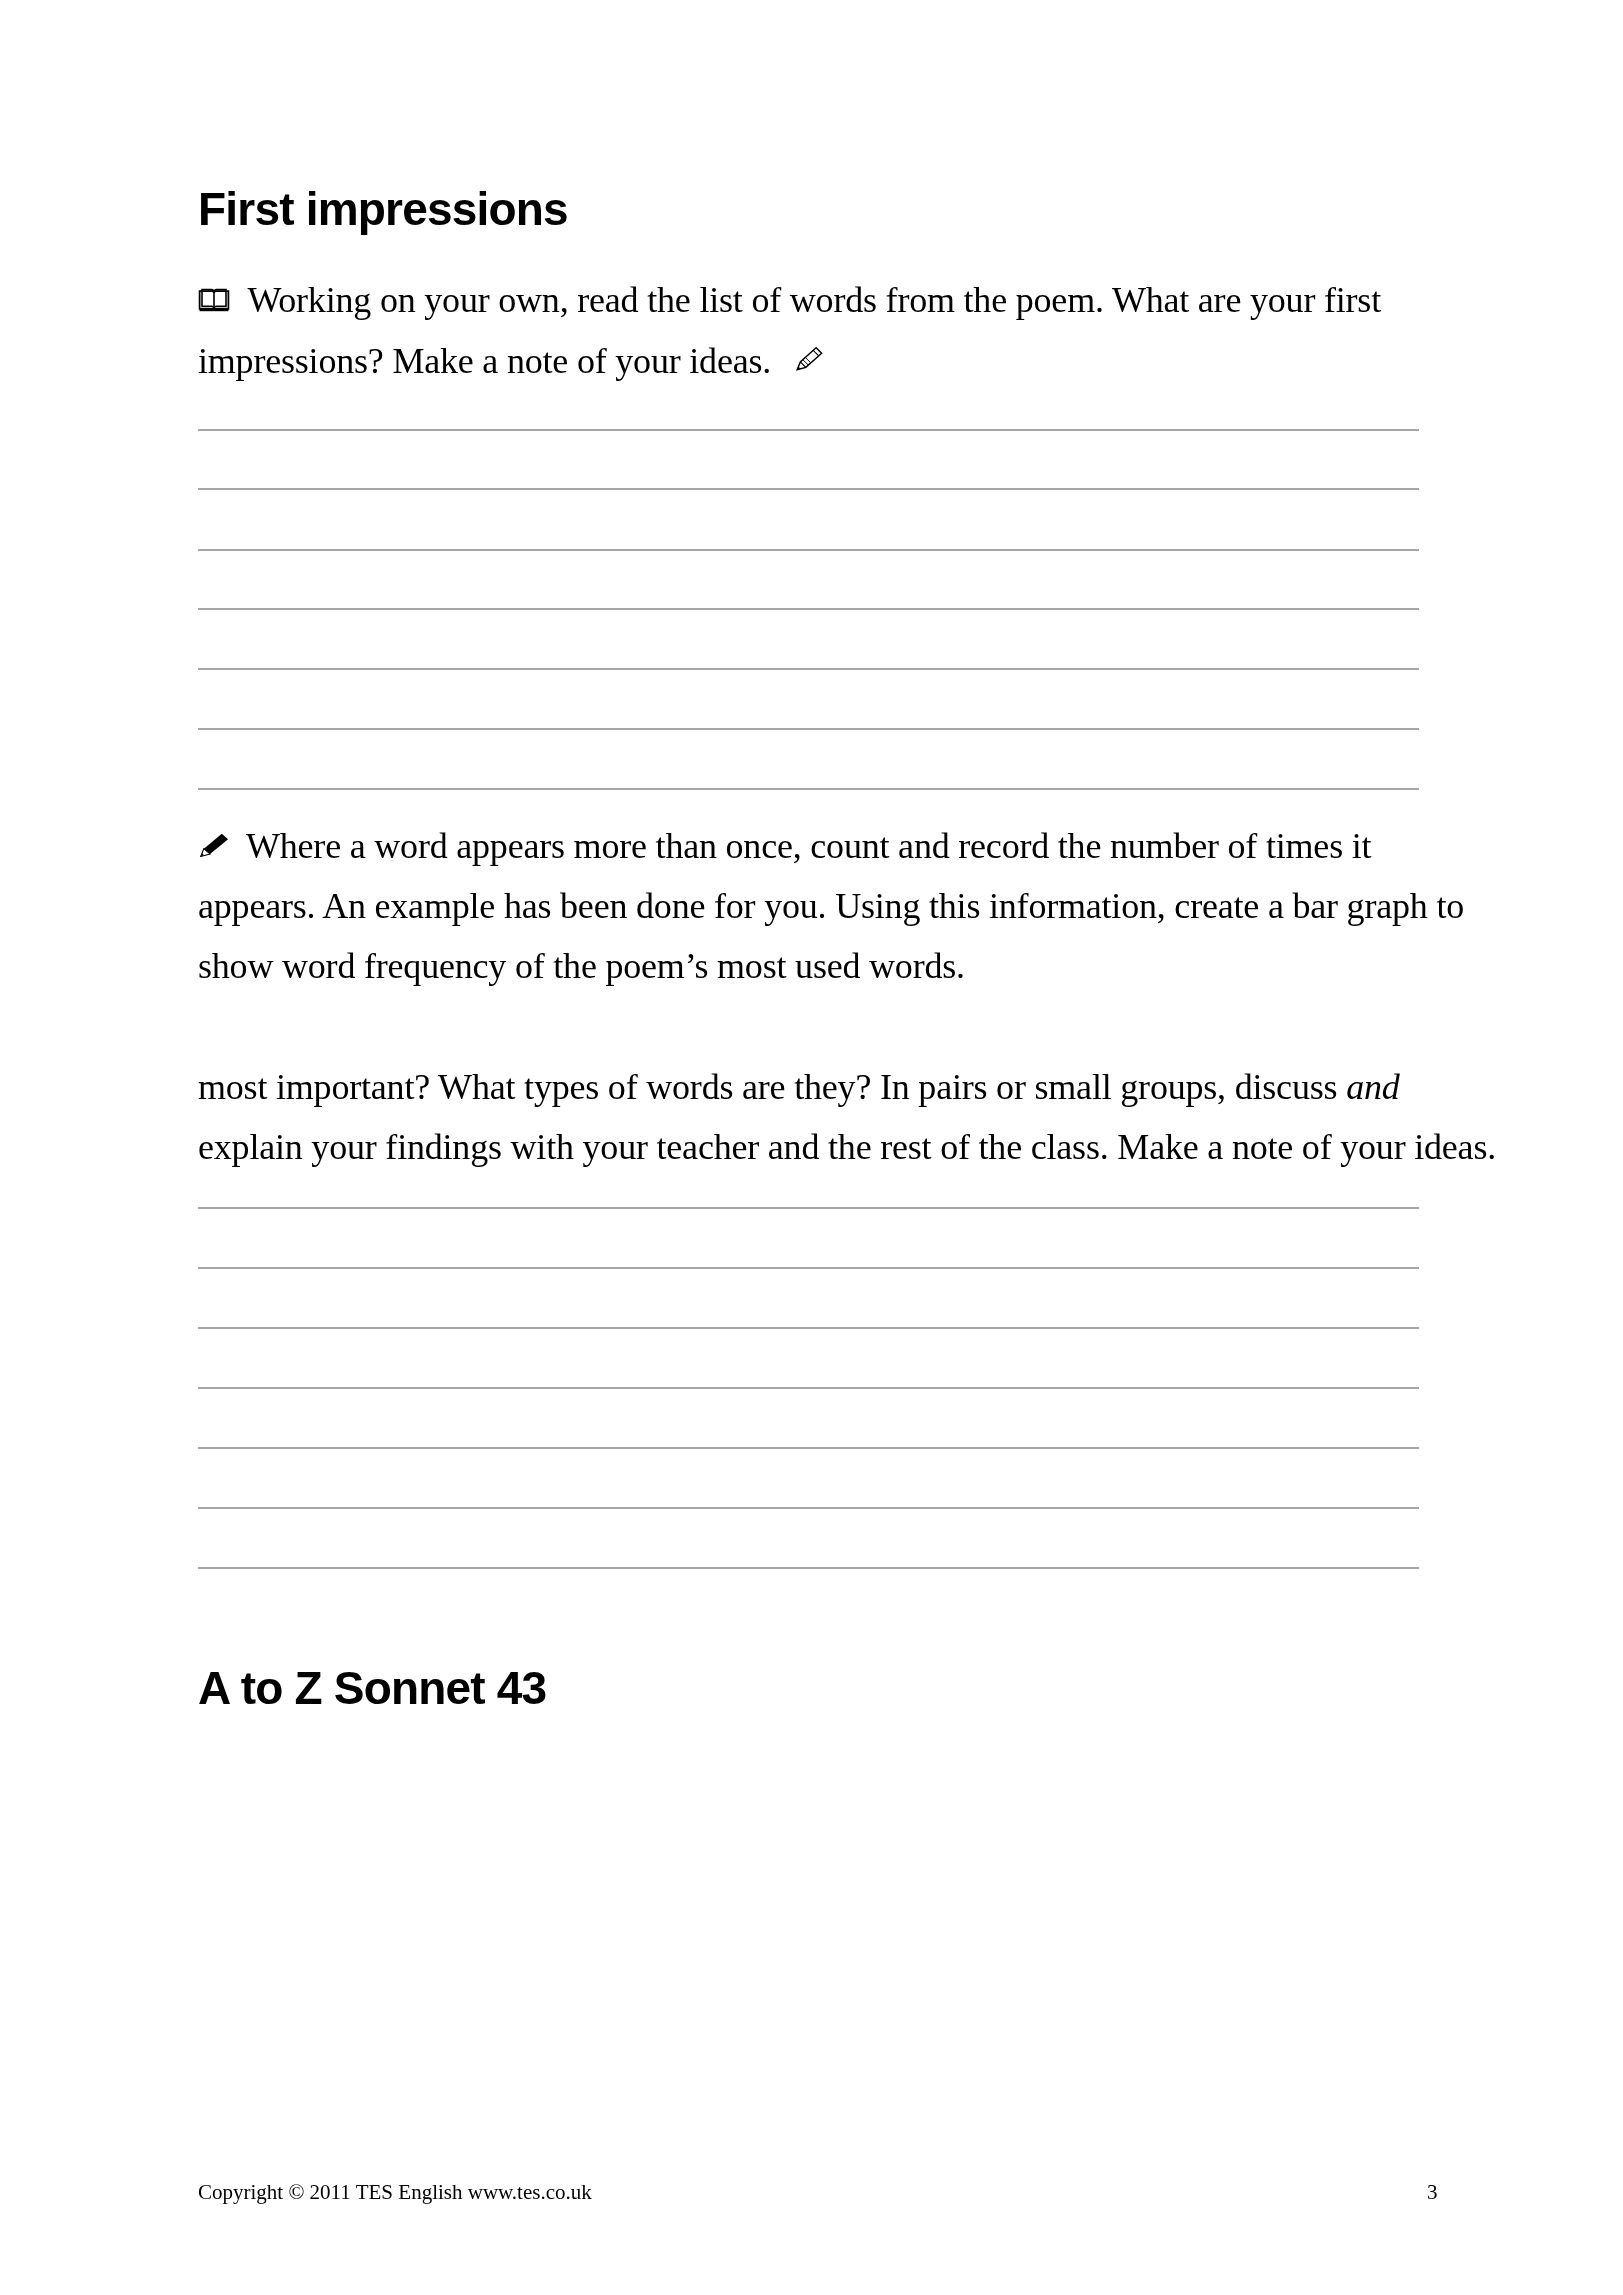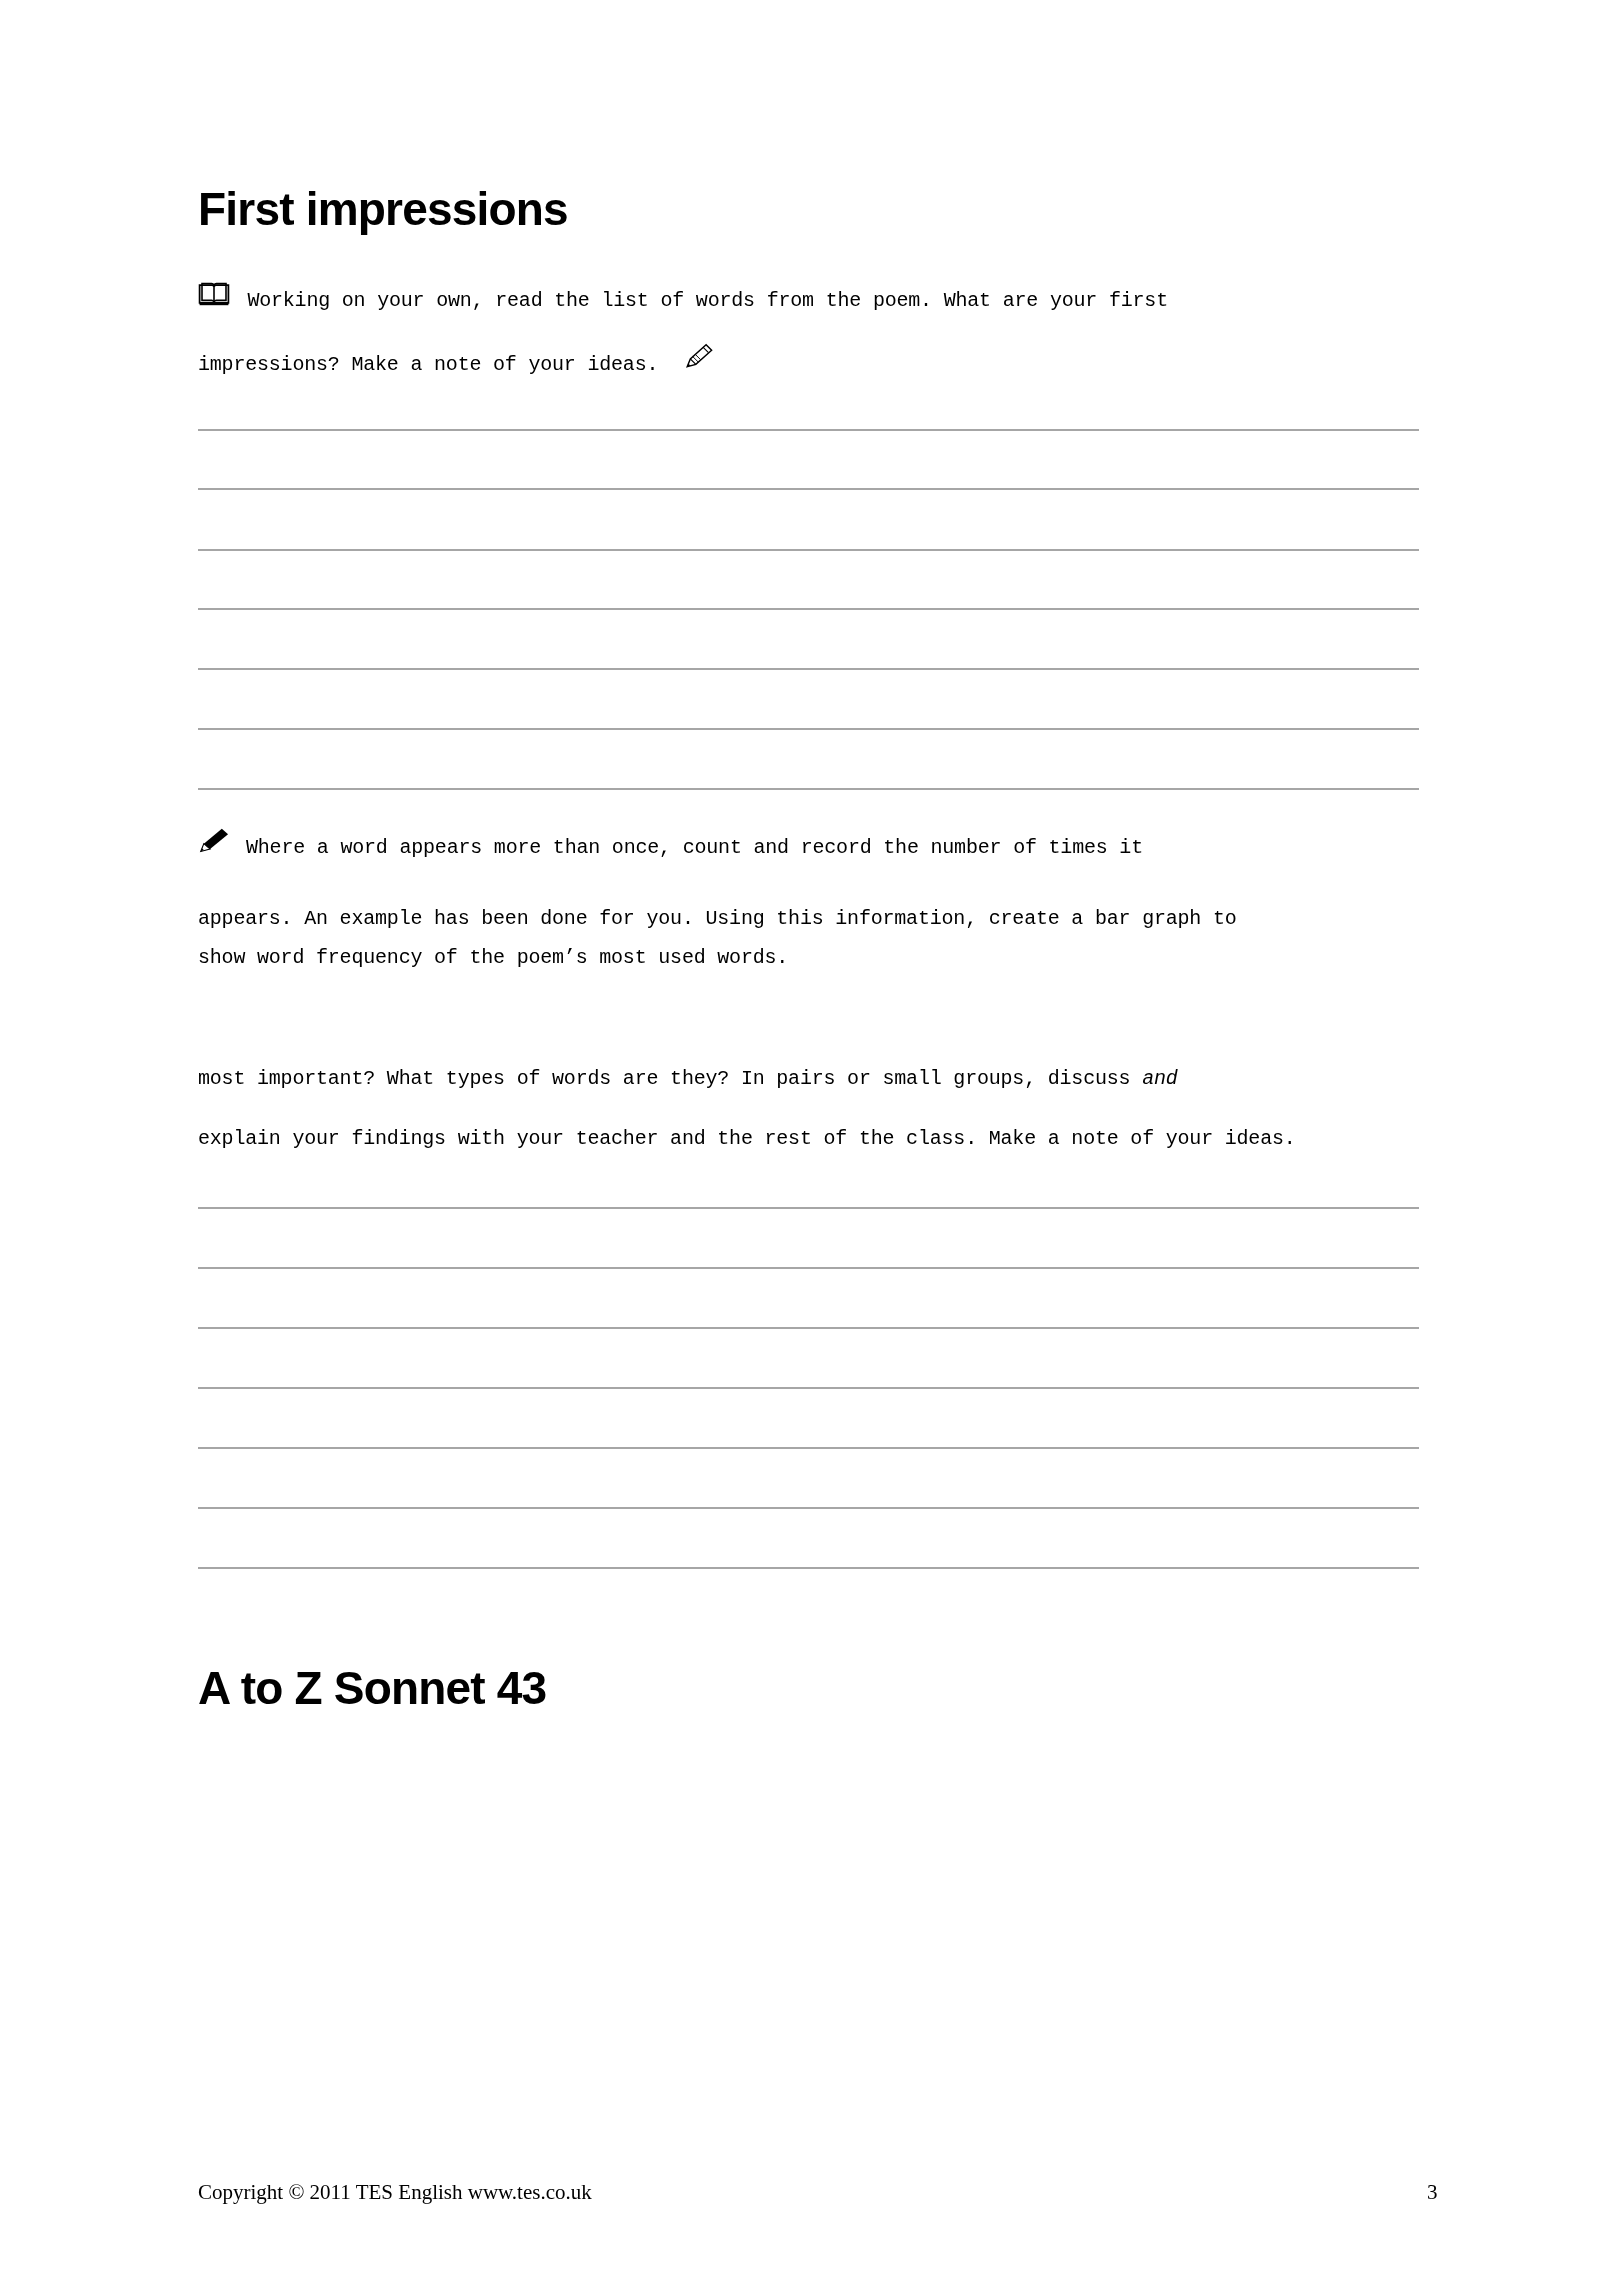--- a/index.html
+++ b/index.html
@@ -5,22 +5,22 @@
   html, body { margin: 0; padding: 0; background: #ffffff; }
   body { width: 1624px; height: 2295px; position: relative; overflow: hidden; color: #000; }
   .page { position: absolute; left: 0; top: 0; width: 1624px; height: 2295px; }
   .h1 {
     position: absolute; left: 198px;
     font-family: "Liberation Sans", sans-serif; font-weight: bold;
     font-size: 46px; line-height: 1; white-space: nowrap; letter-spacing: -0.8px;
   }
   .line-text {
     position: absolute; left: 198px;
-    font-family: Liberation Mono, monospace;
-    font-size: 20px; line-height: 1; white-space: nowrap; letter-spacing: -0.2px;
+    font-family: Liberation Serif, serif;
+    font-size: 36px; line-height: 1; white-space: nowrap; letter-spacing: -0.2px;
   }
   .rule {
     position: absolute; left: 198px; width: 1221px; height: 0;
     border-top: 2.4px solid #a6a6a6;
   }
   .icon { display: inline-block; vertical-align: baseline; margin-right: 17.4px; }
   .icon svg { display: block; }
   .footer {
     position: absolute; top: 2182px;
     font-family: "Liberation Serif", serif; font-size: 21px; line-height: 1; white-space: nowrap;
@@ -71,21 +71,21 @@
 
   <div class="line-text" style="top:828px;">
     <span class="icon" style="margin-right:16px;">
       <svg width="32" height="25" viewBox="0 0 40 32">
         <path d="M3 30 L7 20 L30 1 L38 8 L15 27 Z" fill="#000"></path>
         <path d="M3 30 L7 20 L15 27 Z" fill="#fff" stroke="#000" stroke-width="1.4"></path>
         <path d="M3 30 L4.6 26 L7 28 Z" fill="#000"></path>
       </svg>
     </span><span>Where a word appears more than once, count and record the number of times it</span>
   </div>
-  <div class="line-text" style="top:888px;margin-top:21px;">appears.  An example has been done for you.  Using this information, create a bar graph to</div>
+  <div class="line-text" style="top:888px;">appears.  An example has been done for you.  Using this information, create a bar graph to</div>
   <div class="line-text" style="top:948px;">show word frequency of the poem’s most used words.</div>
 
   <div class="line-text" style="top:1069px;">
     <span>most important?  What types of words are they? In pairs or small groups, discuss </span><em>and</em>
   </div>
   <div class="line-text" style="top:1129px;">explain your findings with your teacher and the rest of the class.  Make a note of your ideas.</div>
 
   <div>
     <div class="rule" style="top:1207px;"></div>
     <div class="rule" style="top:1267px;"></div>

